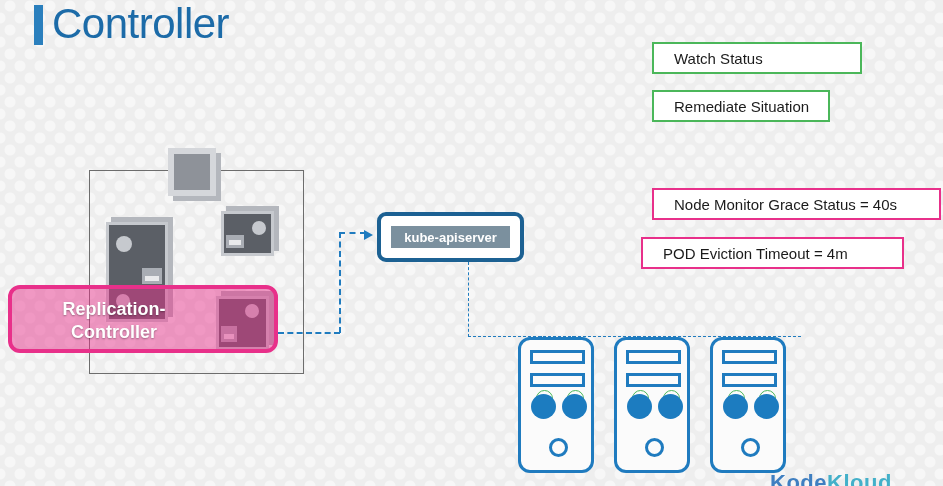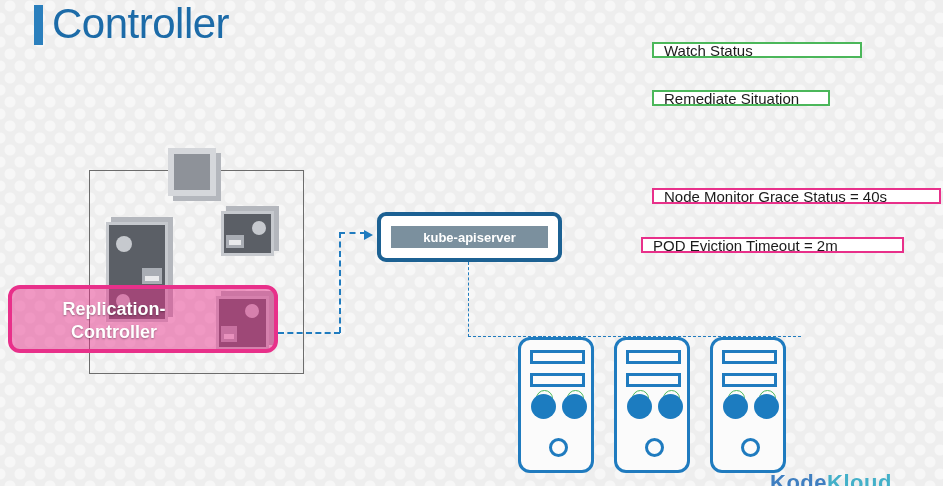--- a/index.html
+++ b/index.html
@@ -49,25 +49,25 @@
     line-height: 1;
   }
 
   
   .infobox {
     position: absolute;
     background: #ffffff;
     border: 2px solid #4bb75a;
     display: flex;
     align-items: center;
-    padding-left: 10px;
+    padding-left: 20px;
     font-size: 15px;
     color: #1b1b1b;
     box-sizing: border-box;
-    height: 16px;
+    height: 32px;
   }
   .infobox.pink { border-color: #e8308a; }
 
   
   #cp-frame {
     position: absolute;
     left: 89px;
     top: 170px;
     width: 215px;
     height: 204px;
@@ -155,21 +155,21 @@
     color: #ffffff;
     line-height: 1.25;
     text-shadow: 0 1px 2px rgba(0,0,0,0.35);
   }
 
   
   #apiserver {
     position: absolute;
     left: 377px;
     top: 212px;
-    width: 185px;
+    width: 147px;
     height: 50px;
     border: 4px solid #1c6193;
     border-radius: 9px;
     background: #ffffff;
     box-sizing: border-box;
     padding: 10px;
   }
   #apiserver .inner {
     width: 100%;
     height: 100%;
@@ -292,21 +292,21 @@
   <div class="infobox" style="left:652px; top:90px; width:178px;">
     <span>Remediate Situation</span>
   </div>
 
 
   <div class="infobox pink" style="left:652px; top:188px; width:289px;">
     <span>Node Monitor Grace Status = 40s</span>
   </div>
 
   <div class="infobox pink" style="left:641px; top:237px; width:263px;">
-    <span>POD Eviction Timeout = 2m</span>
+    <span>POD Eviction Timeout = 4m</span>
   </div>
 
   <div id="cp-frame"></div>
 
   <div id="etcd">
     <div class="back"></div>
     <div class="front"></div>
   </div>
 
   <div class="srv" style="left:106px; top:222px; width:62px; height:100px;">

